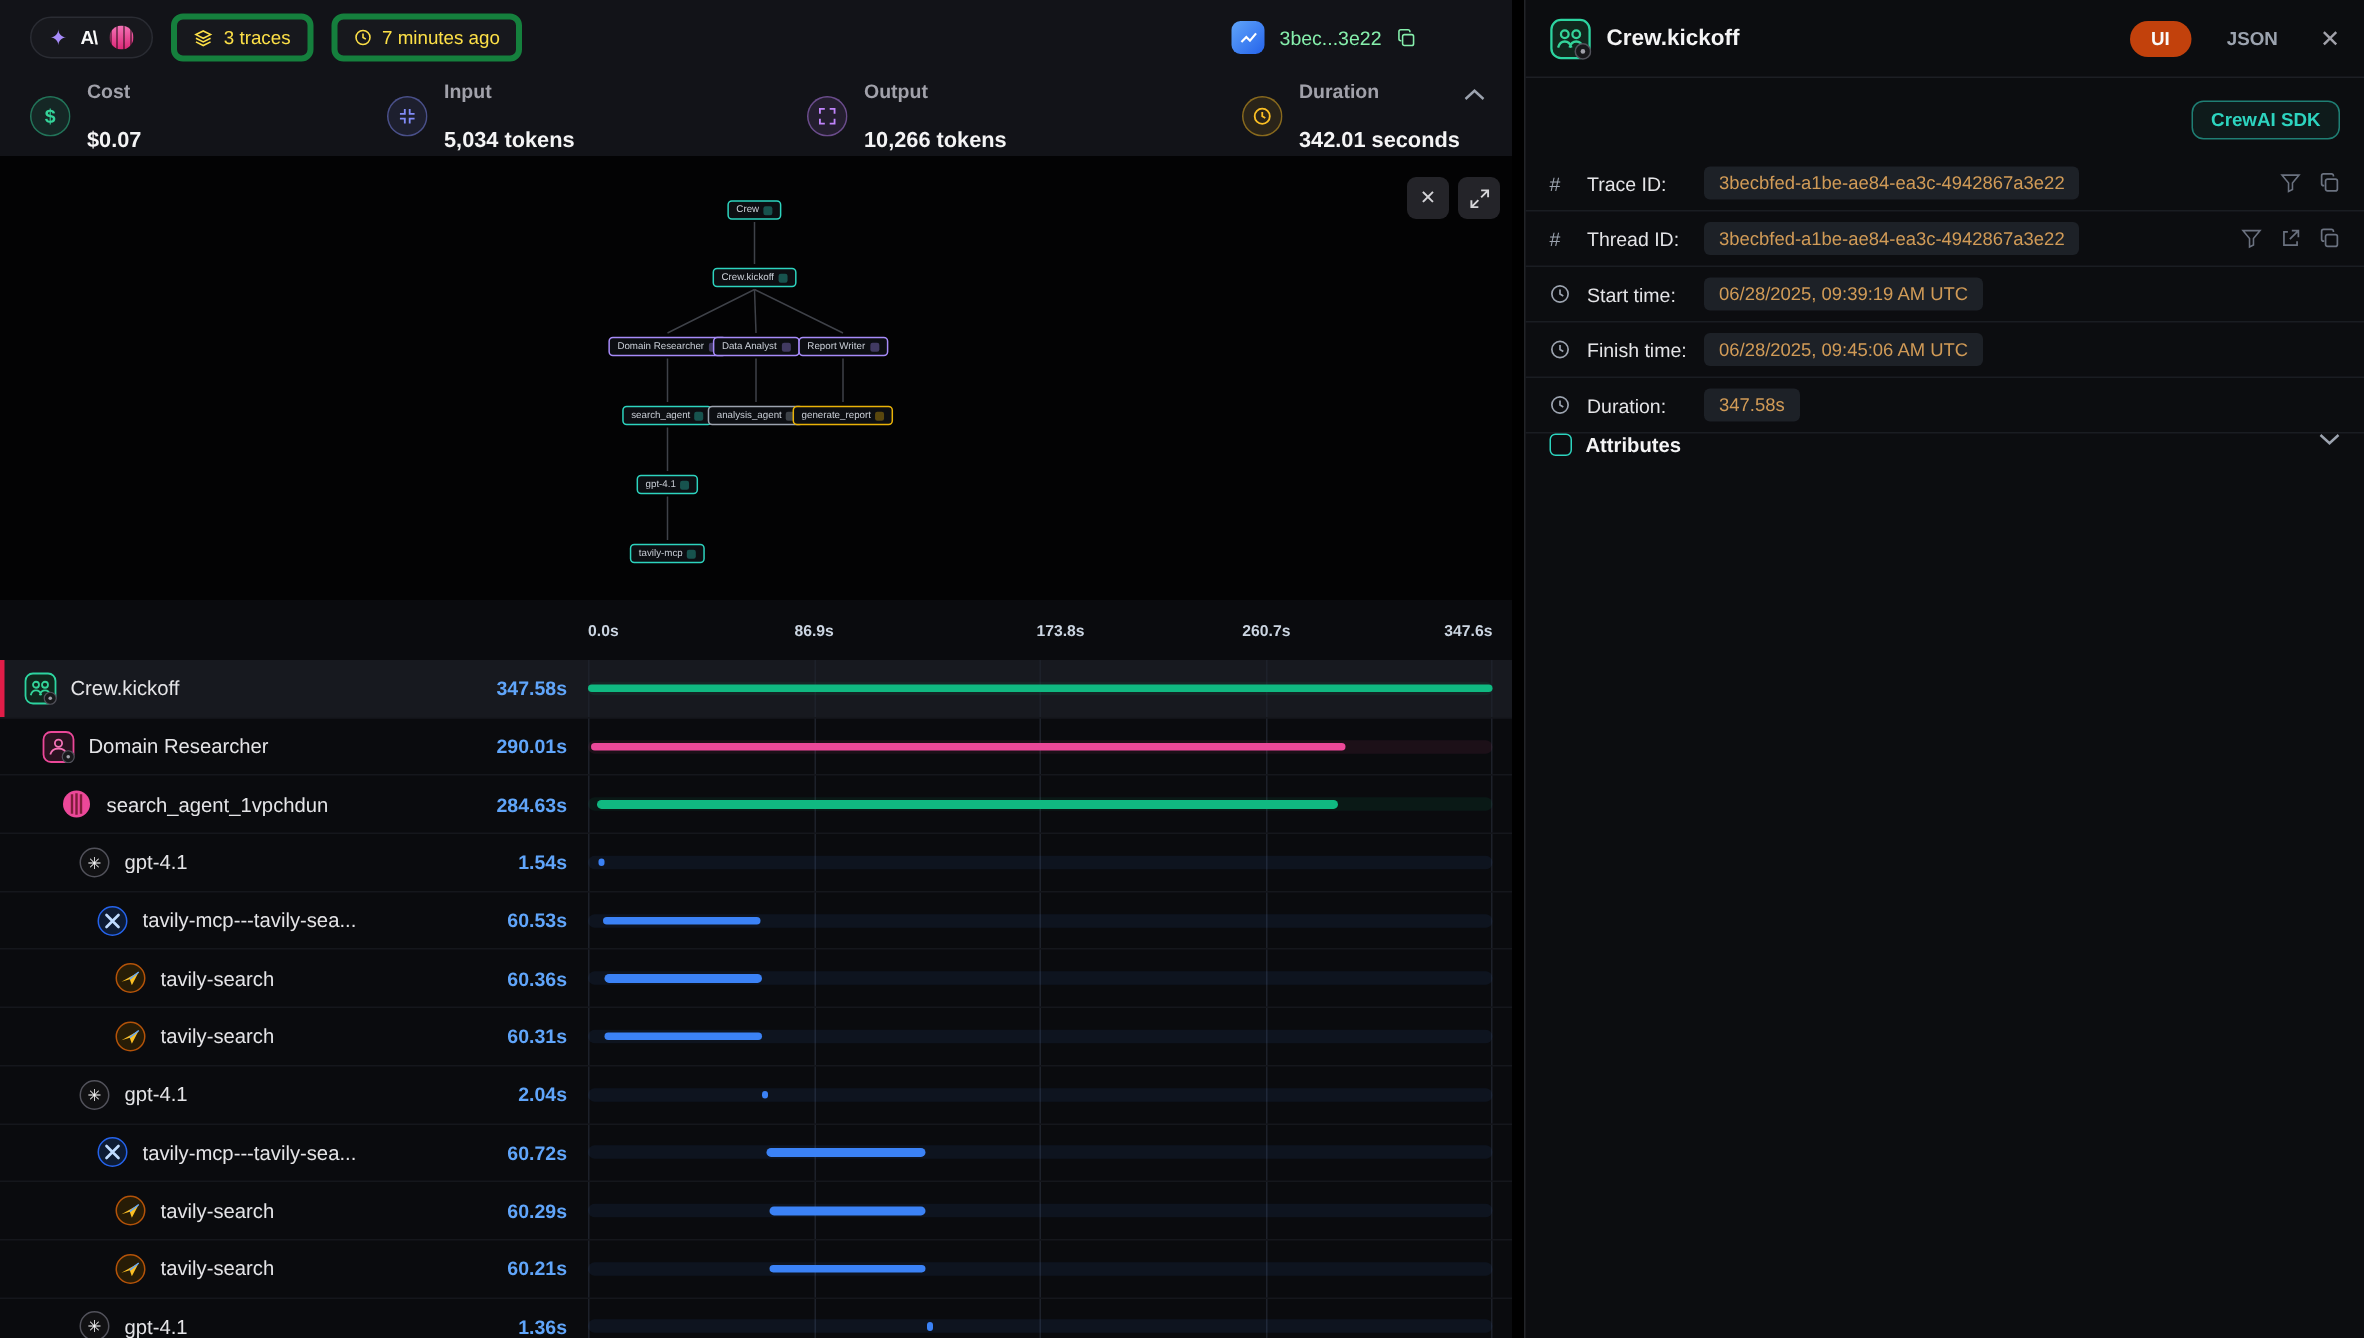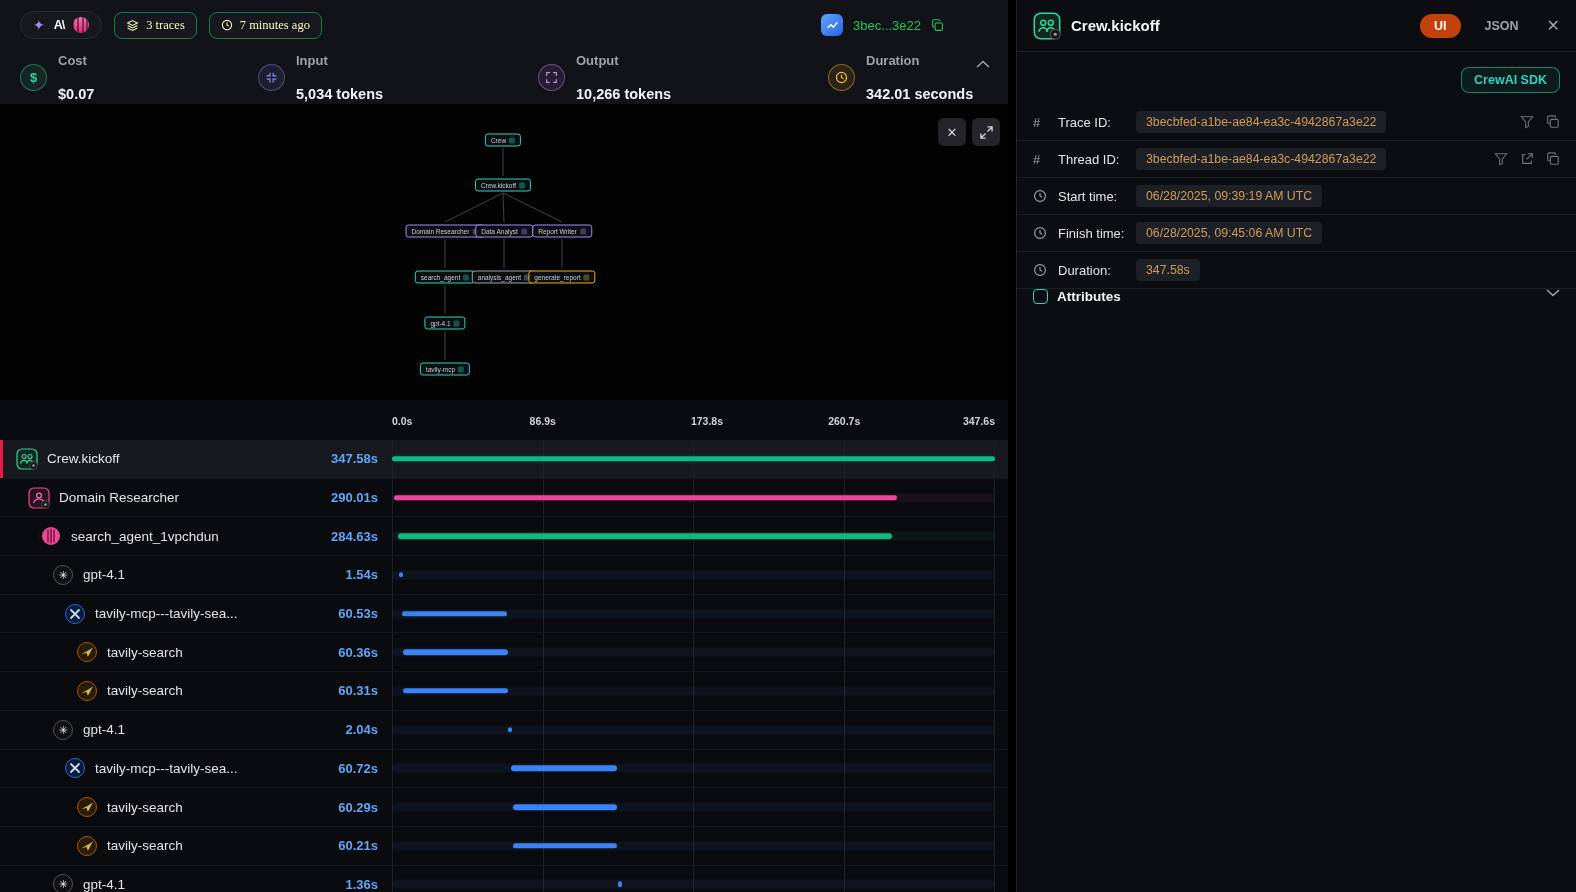--- a/index.html
+++ b/index.html
@@ -8,23 +8,23 @@
   .main { width:1008px; display:flex; flex-direction:column; background:#0a0b0e; }
   .side-gap { width:8px; background:#000; }
 
   
   .header-block { background:#121318; }
   .topbar { height:50px; display:flex; align-items:center; justify-content:space-between; padding:0 20px; }
   .topbar-left { display:flex; align-items:center; gap:12px; }
   .logo-pill { display:flex; align-items:center; gap:9px; background:#17181d; border:1px solid #2a2c33; border-radius:999px; padding:5px 12px; }
   .sparkle { color:#a78bfa; font-size:14px; line-height:1; }
   .anthropic { color:#fafafa; font-weight:800; font-size:12.5px; letter-spacing:-1px; }
-  .pill { display:flex; align-items:center; gap:7px; background:#17181d; border:1px solid #15803d; border-radius:8px; padding:5px 11px; color:#fef9c3; font-size:12.5px;font-family:Liberation Serif, serif; }
+  .pill { display:flex; align-items:center; gap:7px; background:#17181d; border:4px solid #15803d; border-radius:8px; padding:5px 11px; color:#fde047; font-size:12.5px; }
   .pill svg { flex-shrink:0; }
-  .topbar-right { display:flex; align-items:center; gap:10px; margin-right:44px; color:#22c55e; font-size:13px;text-align:right; }
+  .topbar-right { display:flex; align-items:center; gap:10px; margin-right:44px; color:#86efac; font-size:13px;text-align:right; }
   .chart-chip { width:22px; height:22px; border-radius:6px; background:linear-gradient(135deg,#60a5fa,#2563eb); display:flex; align-items:center; justify-content:center; }
 
   .stats { height:54px; display:grid; grid-template-columns:238px 280px 290px auto; align-items:center; padding-left:20px; position:relative; }
   .stat { display:flex; align-items:center; gap:11px; }
   .stat-icon { width:27px; height:27px; border-radius:50%; display:flex; align-items:center; justify-content:center; font-size:13px; font-weight:700; flex-shrink:0; }
   .ic-cost { color:#34d399; background:rgba(52,211,153,.1); box-shadow:inset 0 0 0 1px rgba(52,211,153,.45); }
   .ic-input { color:#818cf8; background:rgba(129,140,248,.1); box-shadow:inset 0 0 0 1px rgba(129,140,248,.45); }
   .ic-output { color:#c084fc; background:rgba(192,132,252,.1); box-shadow:inset 0 0 0 1px rgba(192,132,252,.45); }
   .ic-duration { color:#fbbf24; background:rgba(251,191,36,.1); box-shadow:inset 0 0 0 1px rgba(251,191,36,.45); }
   .stat-label { color:#a1a1aa; font-size:13px; font-weight:600; }

